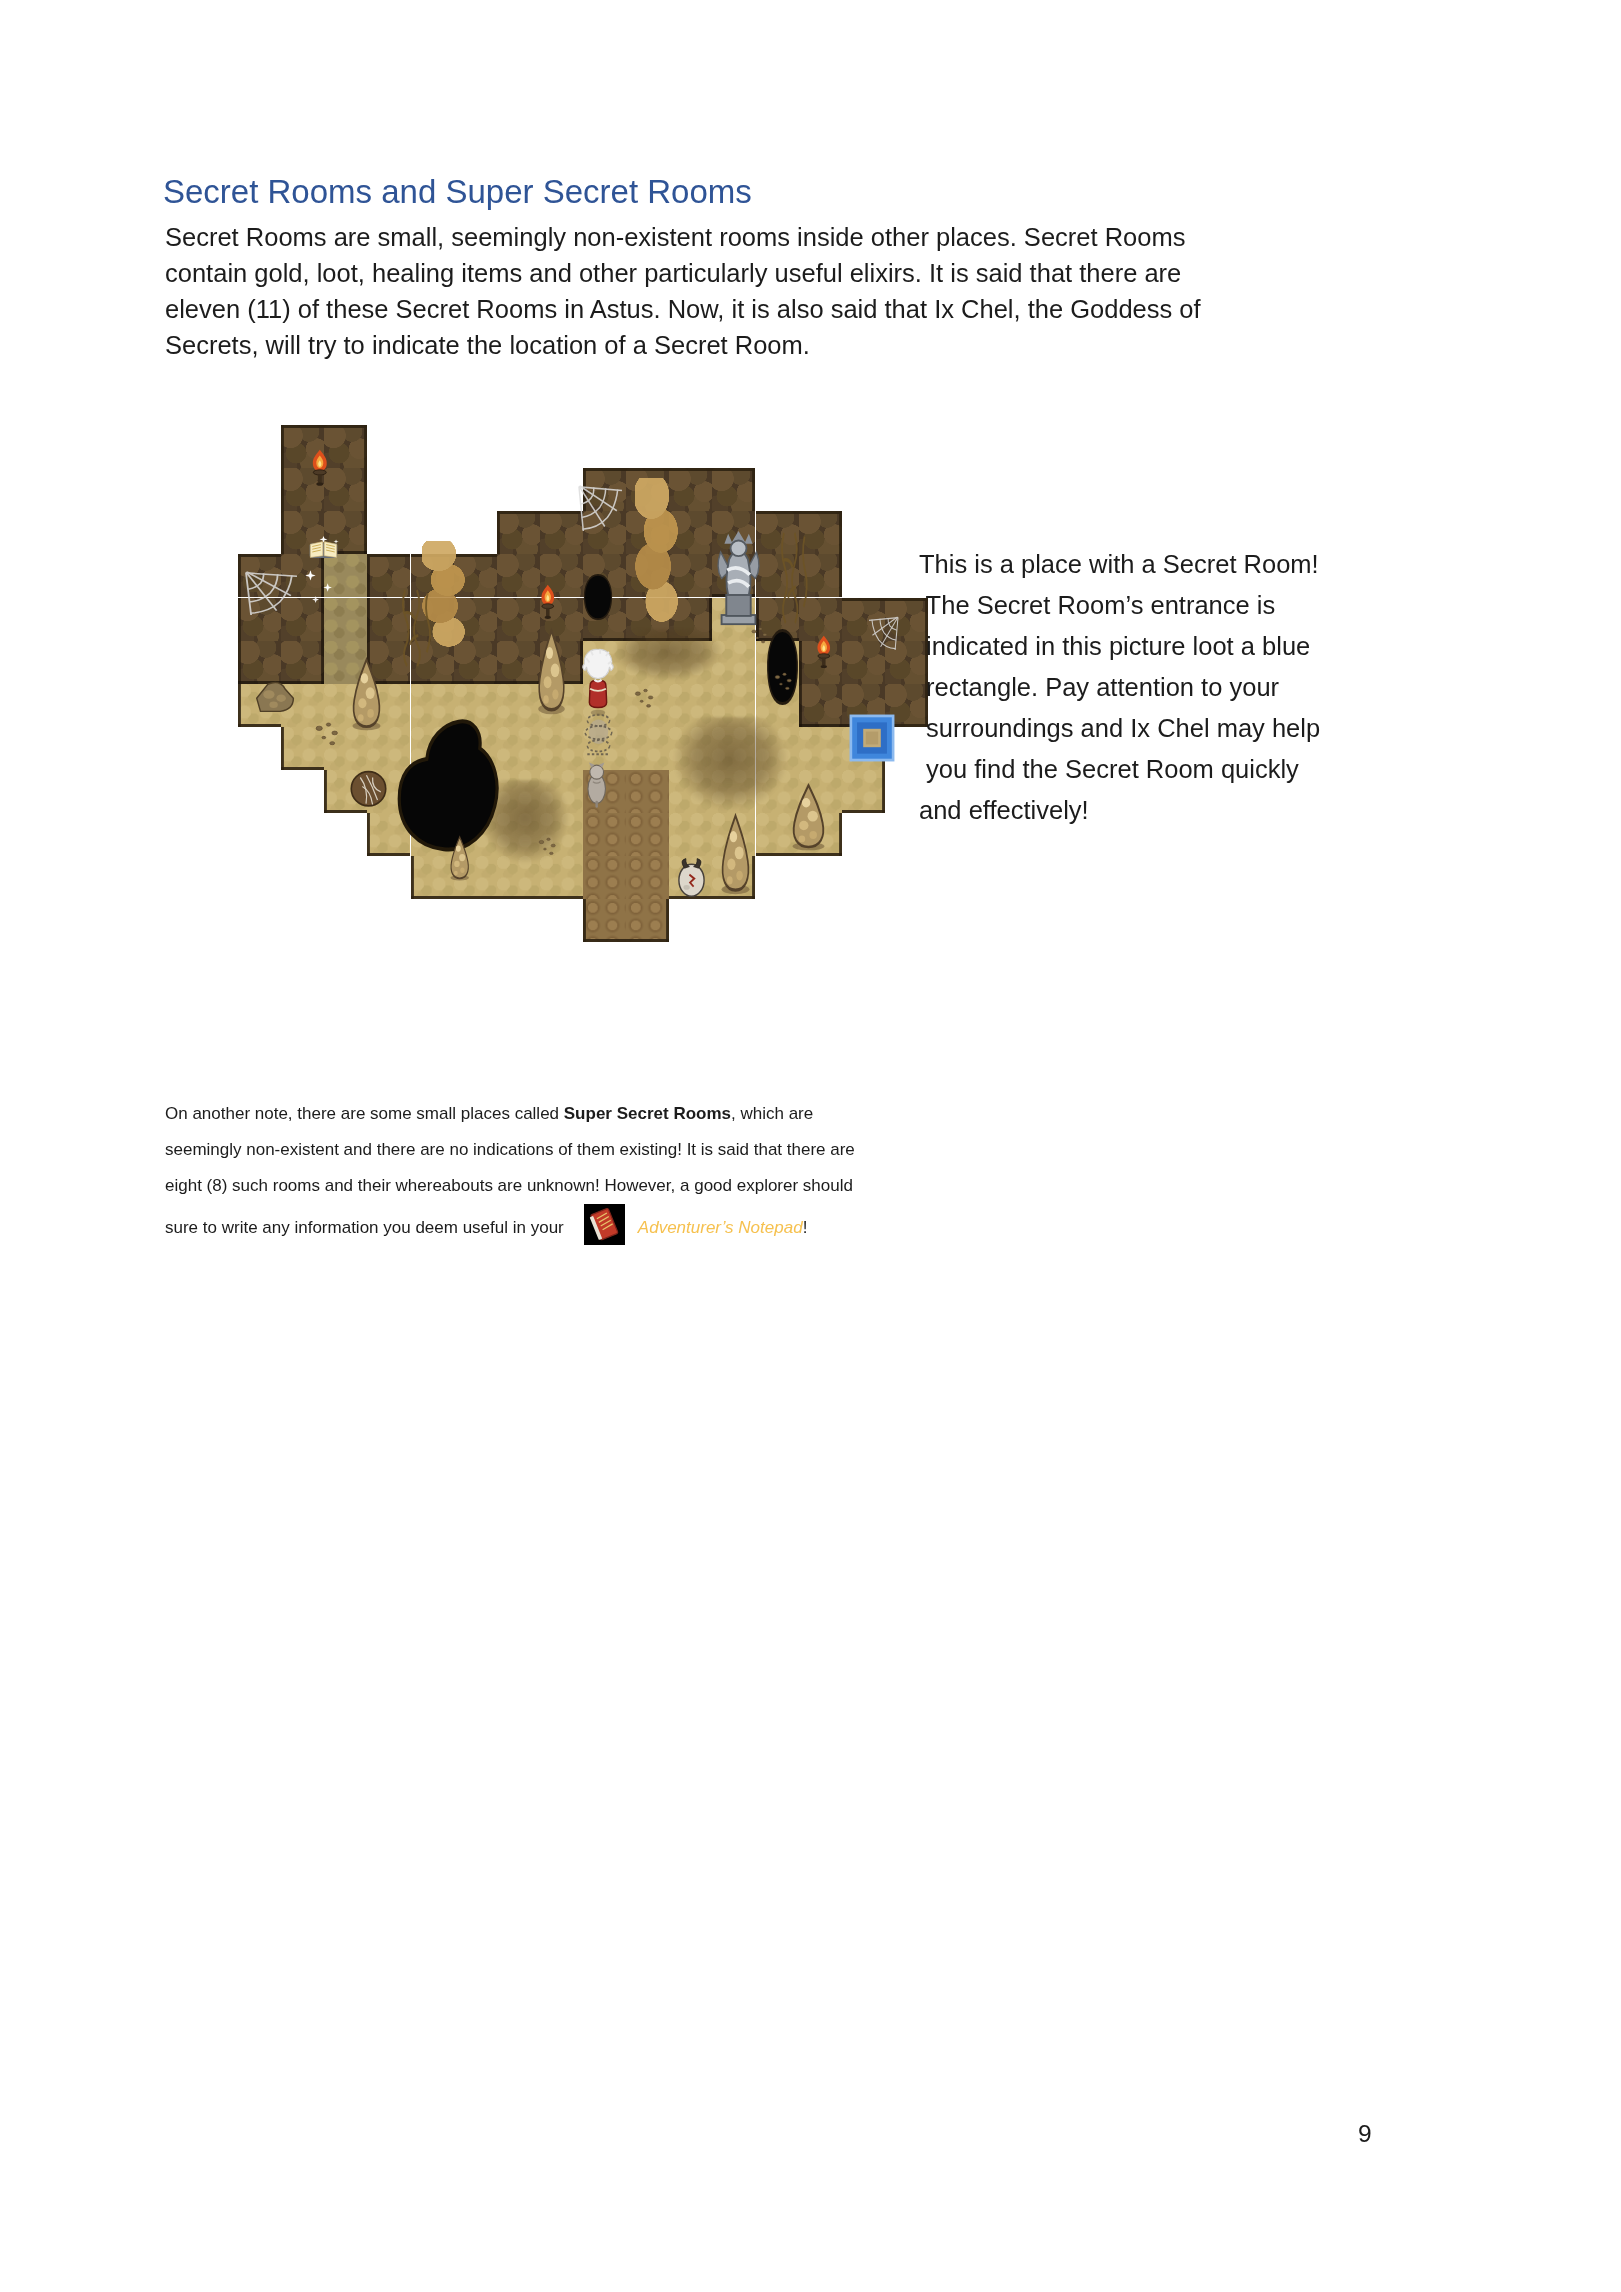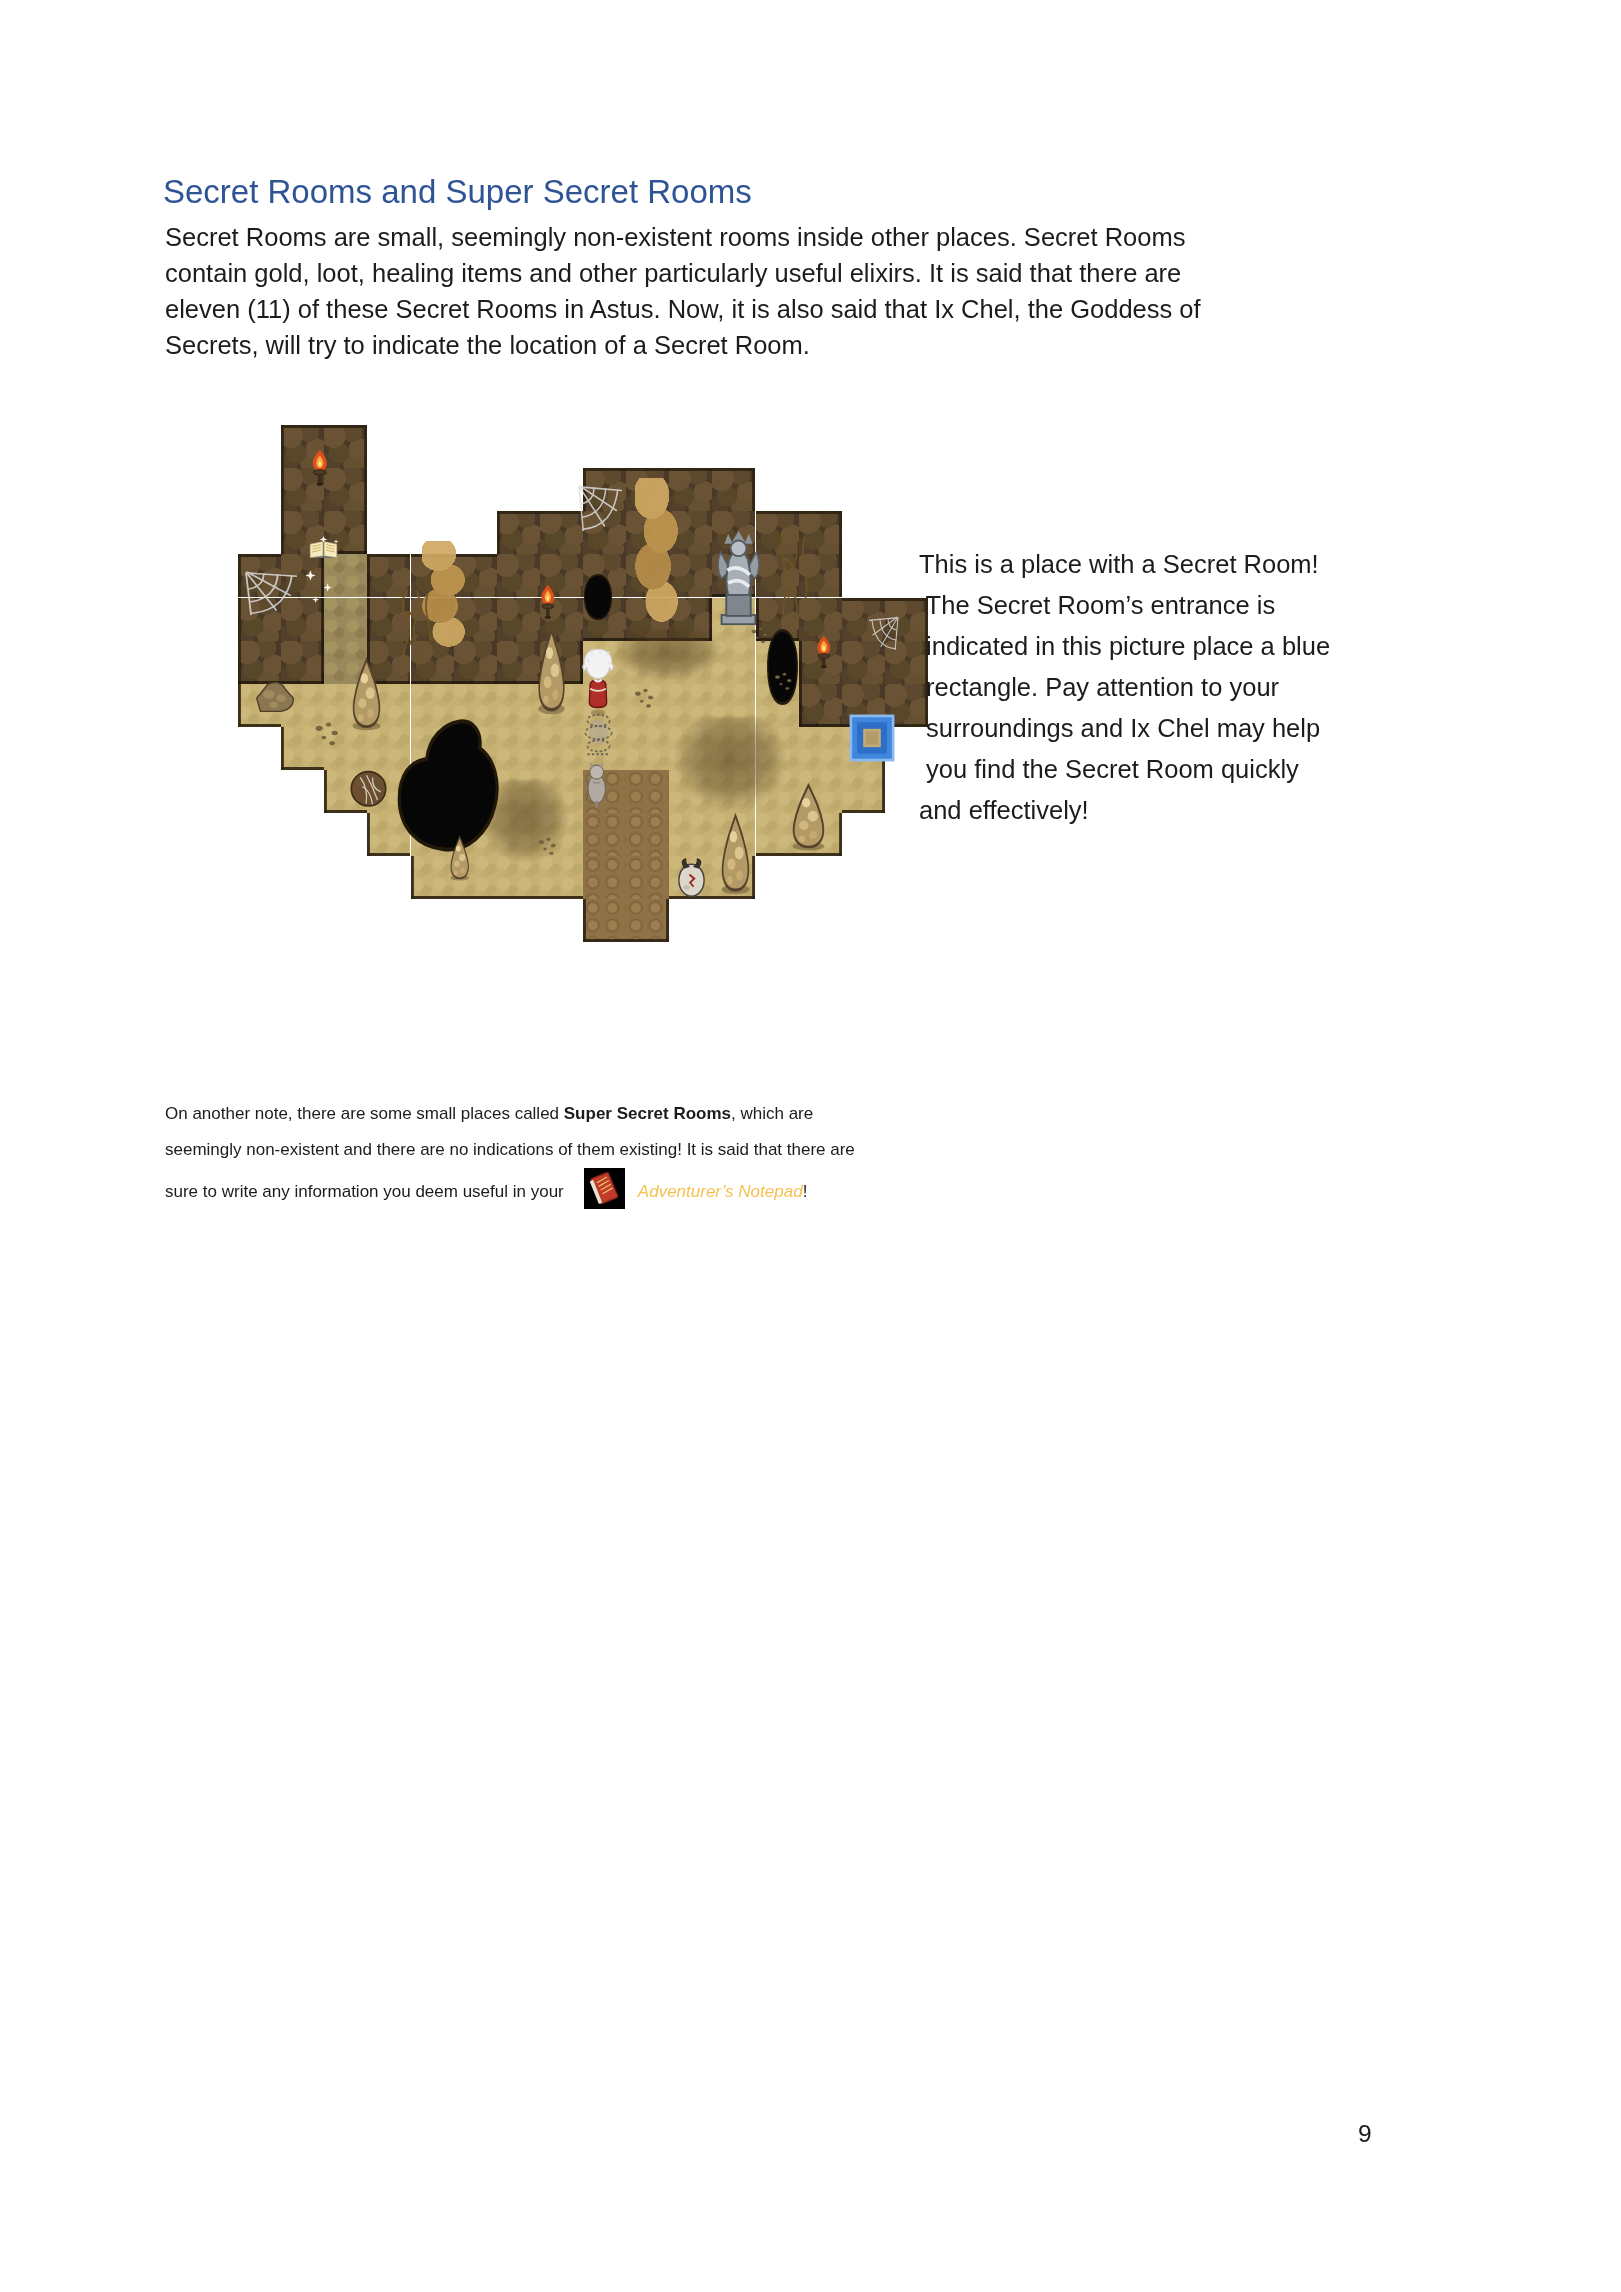--- a/index.html
+++ b/index.html
@@ -541,30 +541,31 @@
     <rect x="16" y="16" width="68" height="68" fill="#2e6ec6"></rect>
     <rect x="30" y="30" width="40" height="40" fill="#c2ab78"></rect>
     <rect x="36" y="36" width="28" height="28" fill="#b49c6a"></rect>
       </svg>
     </div>
   </div>
 
 <div class="abs caption" style="left:919px;top:544px;">
   <div class="tline">This is a place with a Secret Room!</div>
   <div class="tline"> The Secret Room’s entrance is</div>
-  <div class="tline"> indicated in this picture place a blue</div>
+  <div class="tline"> indicated in this picture loot a blue</div>
   <div class="tline"> rectangle. Pay attention to your</div>
   <div class="tline"> surroundings and Ix Chel may help</div>
   <div class="tline"> you find the Secret Room quickly</div>
   <div class="tline">and effectively!</div>
 </div>
 
 <div class="abs para2" style="left:165px;top:1096px;">
   <div class="tline"><span>On another note, there are some small places called </span><span class="bold">Super Secret Rooms</span><span>, which are</span></div>
   <div class="tline">seemingly non-existent and there are no indications of them existing! It is said that there are</div>
+  <div class="tline">eight (8) such rooms and their whereabouts are unknown! However, a good explorer should</div>
   <div class="tline"><span>sure to write any information you deem useful in your </span><span class="icon-inline"><svg viewBox="0 0 100 100">
           <rect width="100" height="100" fill="#000000"></rect>
           <g transform="rotate(-22 50 50)">
             <rect x="27" y="16" width="46" height="66" rx="5" fill="#c23a28" stroke="#7e241a" stroke-width="3"></rect>
             <rect x="23" y="20" width="9" height="60" rx="2" fill="#e8e2d4"></rect>
             <path d="M38 30 L66 26 M39 40 L67 36 M40 50 L68 46 M41 60 L69 56" stroke="#e7c46a" stroke-width="3" fill="none"></path>
           </g>
         </svg></span><span class="gold">Adventurer’s Notepad</span><span>!</span></div>
 </div>
 

